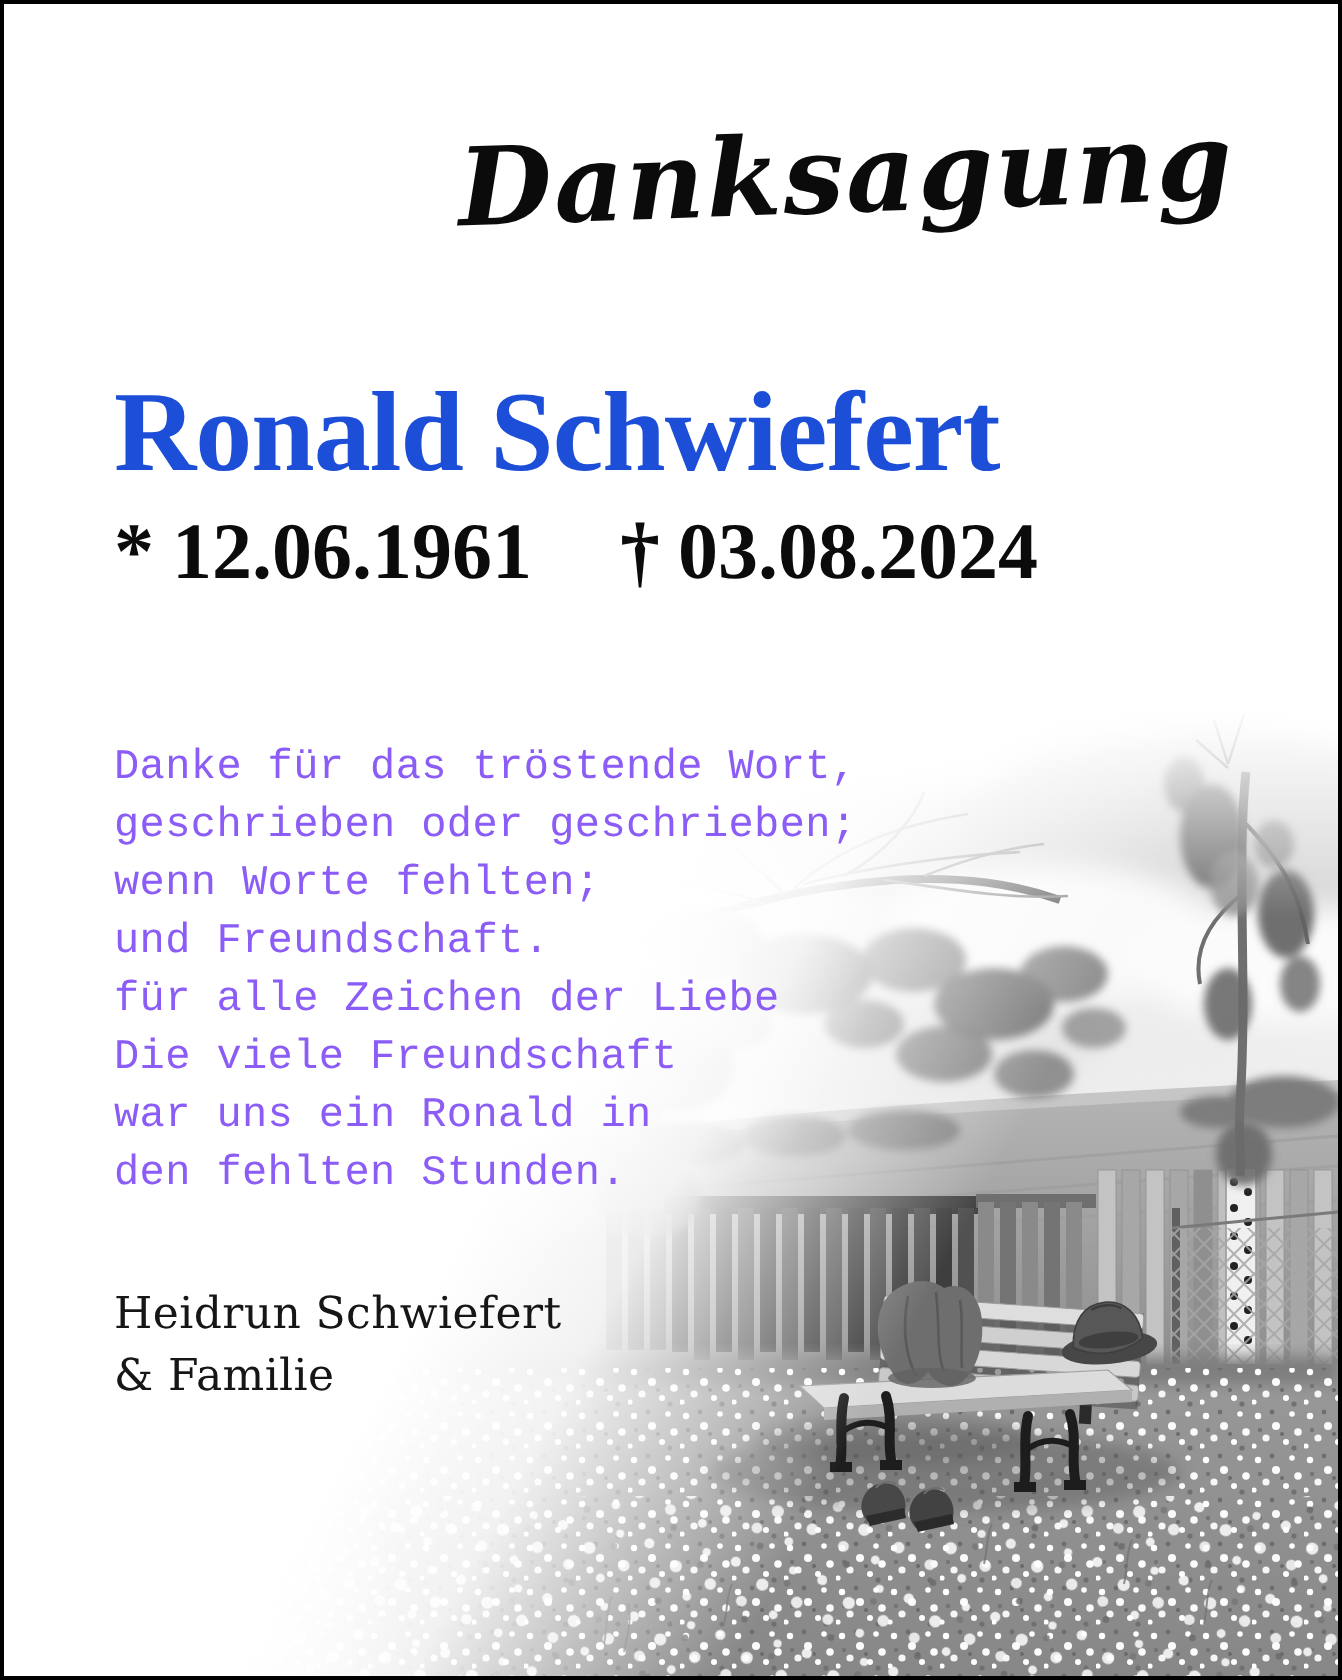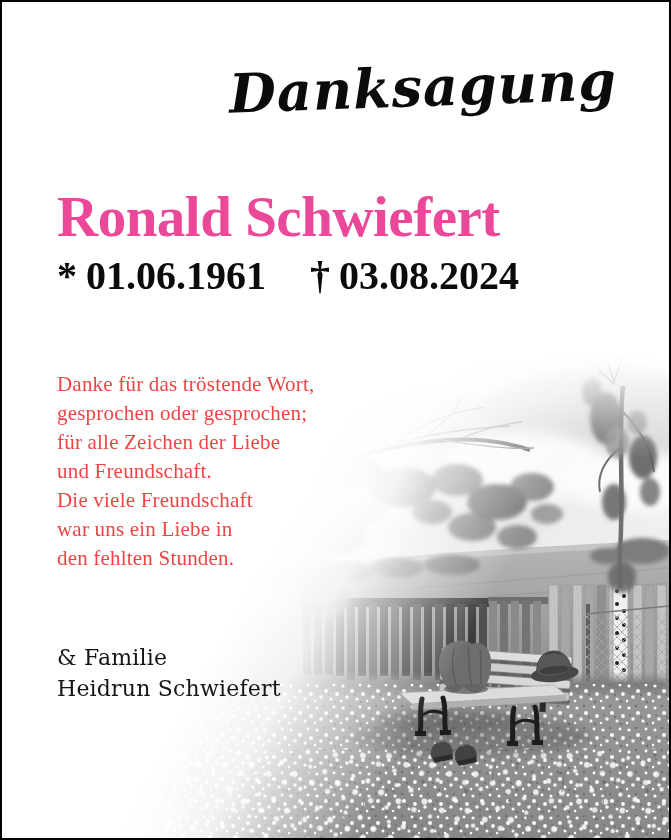--- a/index.html
+++ b/index.html
@@ -25,32 +25,32 @@
   .script-title{
     position:absolute;top:58px;right:52px;
     font-family:"DejaVu Serif", serif;
     font-style:italic;font-weight:700;
     font-size:54px;line-height:1;color:#0b0b0b;
     transform:rotate(-2deg);letter-spacing:1px;
   }
   .name{
     position:absolute;left:55px;top:185px;
     font-size:57px;line-height:1.05;font-weight:700;
-    color:#ec4899;letter-spacing:-.5px;white-space:nowrap;
+    color:#1d4ed8;letter-spacing:-.5px;white-space:nowrap;
   }
   .dates{
     position:absolute;left:55px;top:250px;
     font-size:40px;font-weight:700;color:#0b0b0b;white-space:nowrap;
   }
   .dates .gap{display:inline-block;width:44px;}
   .dates .sym{padding-right:9px;}
   .message{
     position:absolute;left:55px;top:368px;
-    font-family:Liberation Serif, serif;
-    font-size:21px;line-height:29px;color:#ef4444;
+    font-family:Liberation Mono, monospace;
+    font-size:21px;line-height:29px;color:#8b5cf6;
     letter-spacing:.2px;z-index:2;
   }
   .message span{display:block;}
   .signature{
     position:absolute;left:55px;top:640px;
     font-family:"DejaVu Serif", serif;
     font-size:22px;line-height:31px;color:#161616;
     letter-spacing:.2px;z-index:2;
   }
   .signature span{display:block;}
@@ -320,31 +320,32 @@
     <div class="fade fade-diag"></div>
     <div class="fade fade-corner"></div>
     <div class="fade fade-glow"></div>
   </div>
 
   <div class="script-title">Danksagung</div>
 
   <div class="name">Ronald Schwiefert</div>
 
   <div class="dates">
-    <span class="sym">*</span><span>01.06.1961</span><span class="gap"></span><span class="sym">†</span><span>03.08.2024</span>
+    <span class="sym">*</span><span>12.06.1961</span><span class="gap"></span><span class="sym">†</span><span>03.08.2024</span>
   </div>
 
   <div class="message">
     <span>Danke für das tröstende Wort,</span>
-    <span>gesprochen oder gesprochen;</span>
+    <span>geschrieben oder geschrieben;</span>
+    <span>wenn Worte fehlten;</span>
+    <span>und Freundschaft.</span>
     <span>für alle Zeichen der Liebe</span>
-    <span>und Freundschaft.</span>
     <span>Die viele Freundschaft</span>
-    <span>war uns ein Liebe in</span>
+    <span>war uns ein Ronald in</span>
     <span>den fehlten Stunden.</span>
   </div>
 
   <div class="signature">
+    <span>Heidrun Schwiefert</span>
     <span>&amp; Familie</span>
-    <span>Heidrun Schwiefert</span>
   </div>
 
 </div>
 
 </body></html>

